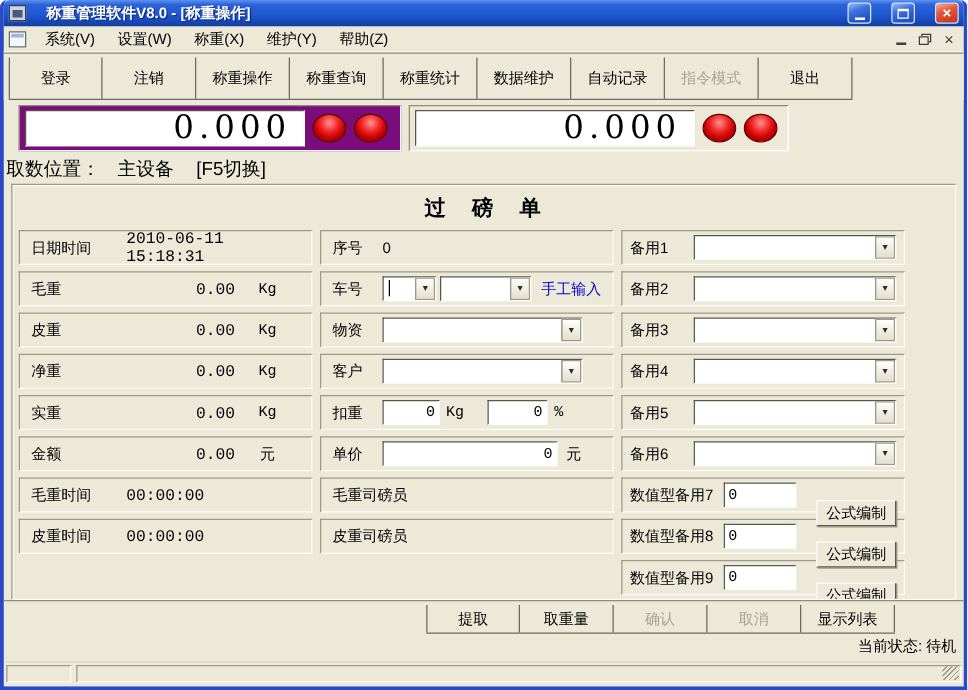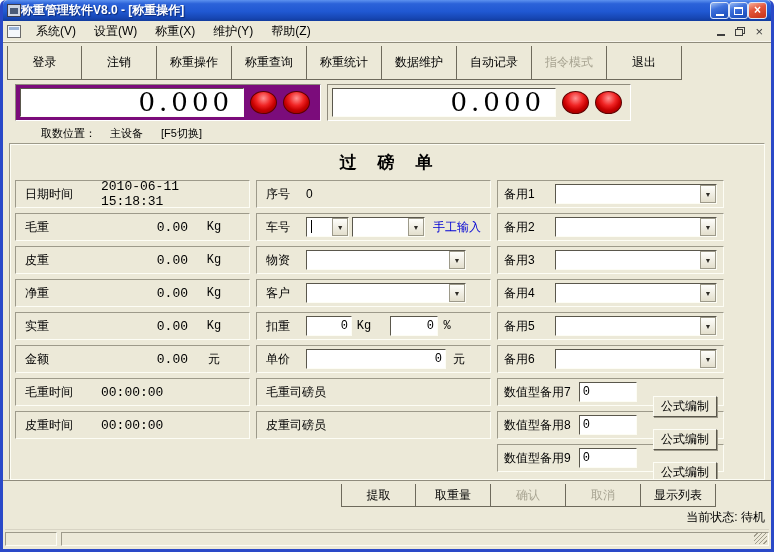--- a/index.html
+++ b/index.html
@@ -4,21 +4,21 @@
 <style>
   * { box-sizing: border-box; margin: 0; padding: 0; }
   html,body { width:774px; height:552px; overflow:hidden; background:#fff;
               font-family:"Liberation Sans",sans-serif; }
   .window { width:774px; height:552px; display:flex; flex-direction:column;
             border-left:3px solid #2a49c8; border-right:3px solid #2a49c8;
             border-bottom:3px solid #2a49c8; background:#ece9d8;
             border-radius:6px 6px 0 0; }
 
   
-  .titlebar { height:21px; flex:none; display:flex; align-items:center; gap:0;
+  .titlebar { height:21px; flex:none; display:flex; align-items:center; gap:16px;
               padding:0 4px 0 4px; border-radius:5px 5px 0 0;
               background:linear-gradient(180deg,#5d92ef 0%,#2b62d9 18%,#2058d2 55%,#1747b4 85%,#123c9e 100%); }
   .app-icon { width:14px; height:13px; flex:none; background:#cdd4e2; border:1px solid #3c3c50;
               position:relative; }
   .app-icon::after { content:""; position:absolute; left:2px; top:3px; right:2px; bottom:2px;
                      background:#4a5a78; }
   .title-text { flex:1; color:#fff; font-size:12px; font-weight:bold;
                 text-shadow:1px 1px 1px #0b2a78; white-space:nowrap; overflow:hidden; }
   .tb-btn { width:19px; height:17px; flex:none; border-radius:3px; border:1px solid #dce6f8;
             display:flex; align-items:center; justify-content:center; color:#fff; }
@@ -63,21 +63,21 @@
   .dpanel.secondary { width:304px; background:#ece9d8; }
   .readout { width:224px; height:29px; background:#fff; border:1px solid;
              border-color:#5a574c #fdfdf5 #fdfdf5 #5a574c;
              font-family:"DejaVu Serif",serif; font-size:26px; line-height:27px;
              text-align:right; padding-right:10px; letter-spacing:4px; color:#000; }
   .led { width:27px; height:23px; border-radius:50%; flex:none;
          background:radial-gradient(circle at 50% 30%, #ff9292 0%, #f02424 38%, #c60000 62%, #7c0000 100%);
          border:1px solid #5c0000; }
 
   
-  .source-bar { flex:none; font-size:11px; padding:2px 4px 1px 2px; display:flex;margin-left:36px; }
+  .source-bar { flex:none; font-size:15px; padding:2px 4px 1px 2px; display:flex; }
   .source-bar span { margin-right:18px; }
   .source-bar .lbl { margin-right:14px; }
 
   
   .main-panel { flex:1; margin:1px 6px 0 6px; border:1px solid;
                 border-color:#9d9a8a #fdfdf5 #fdfdf5 #9d9a8a;
                 box-shadow:inset 1px 1px 0 #fdfdf5; padding:4px 5px; overflow:hidden; }
   .ticket-title { text-align:center; font-size:17px; font-weight:bold; padding:3px 0 6px 0;
                   letter-spacing:2px; }
   .columns { display:flex; gap:6px; align-items:flex-start; }

